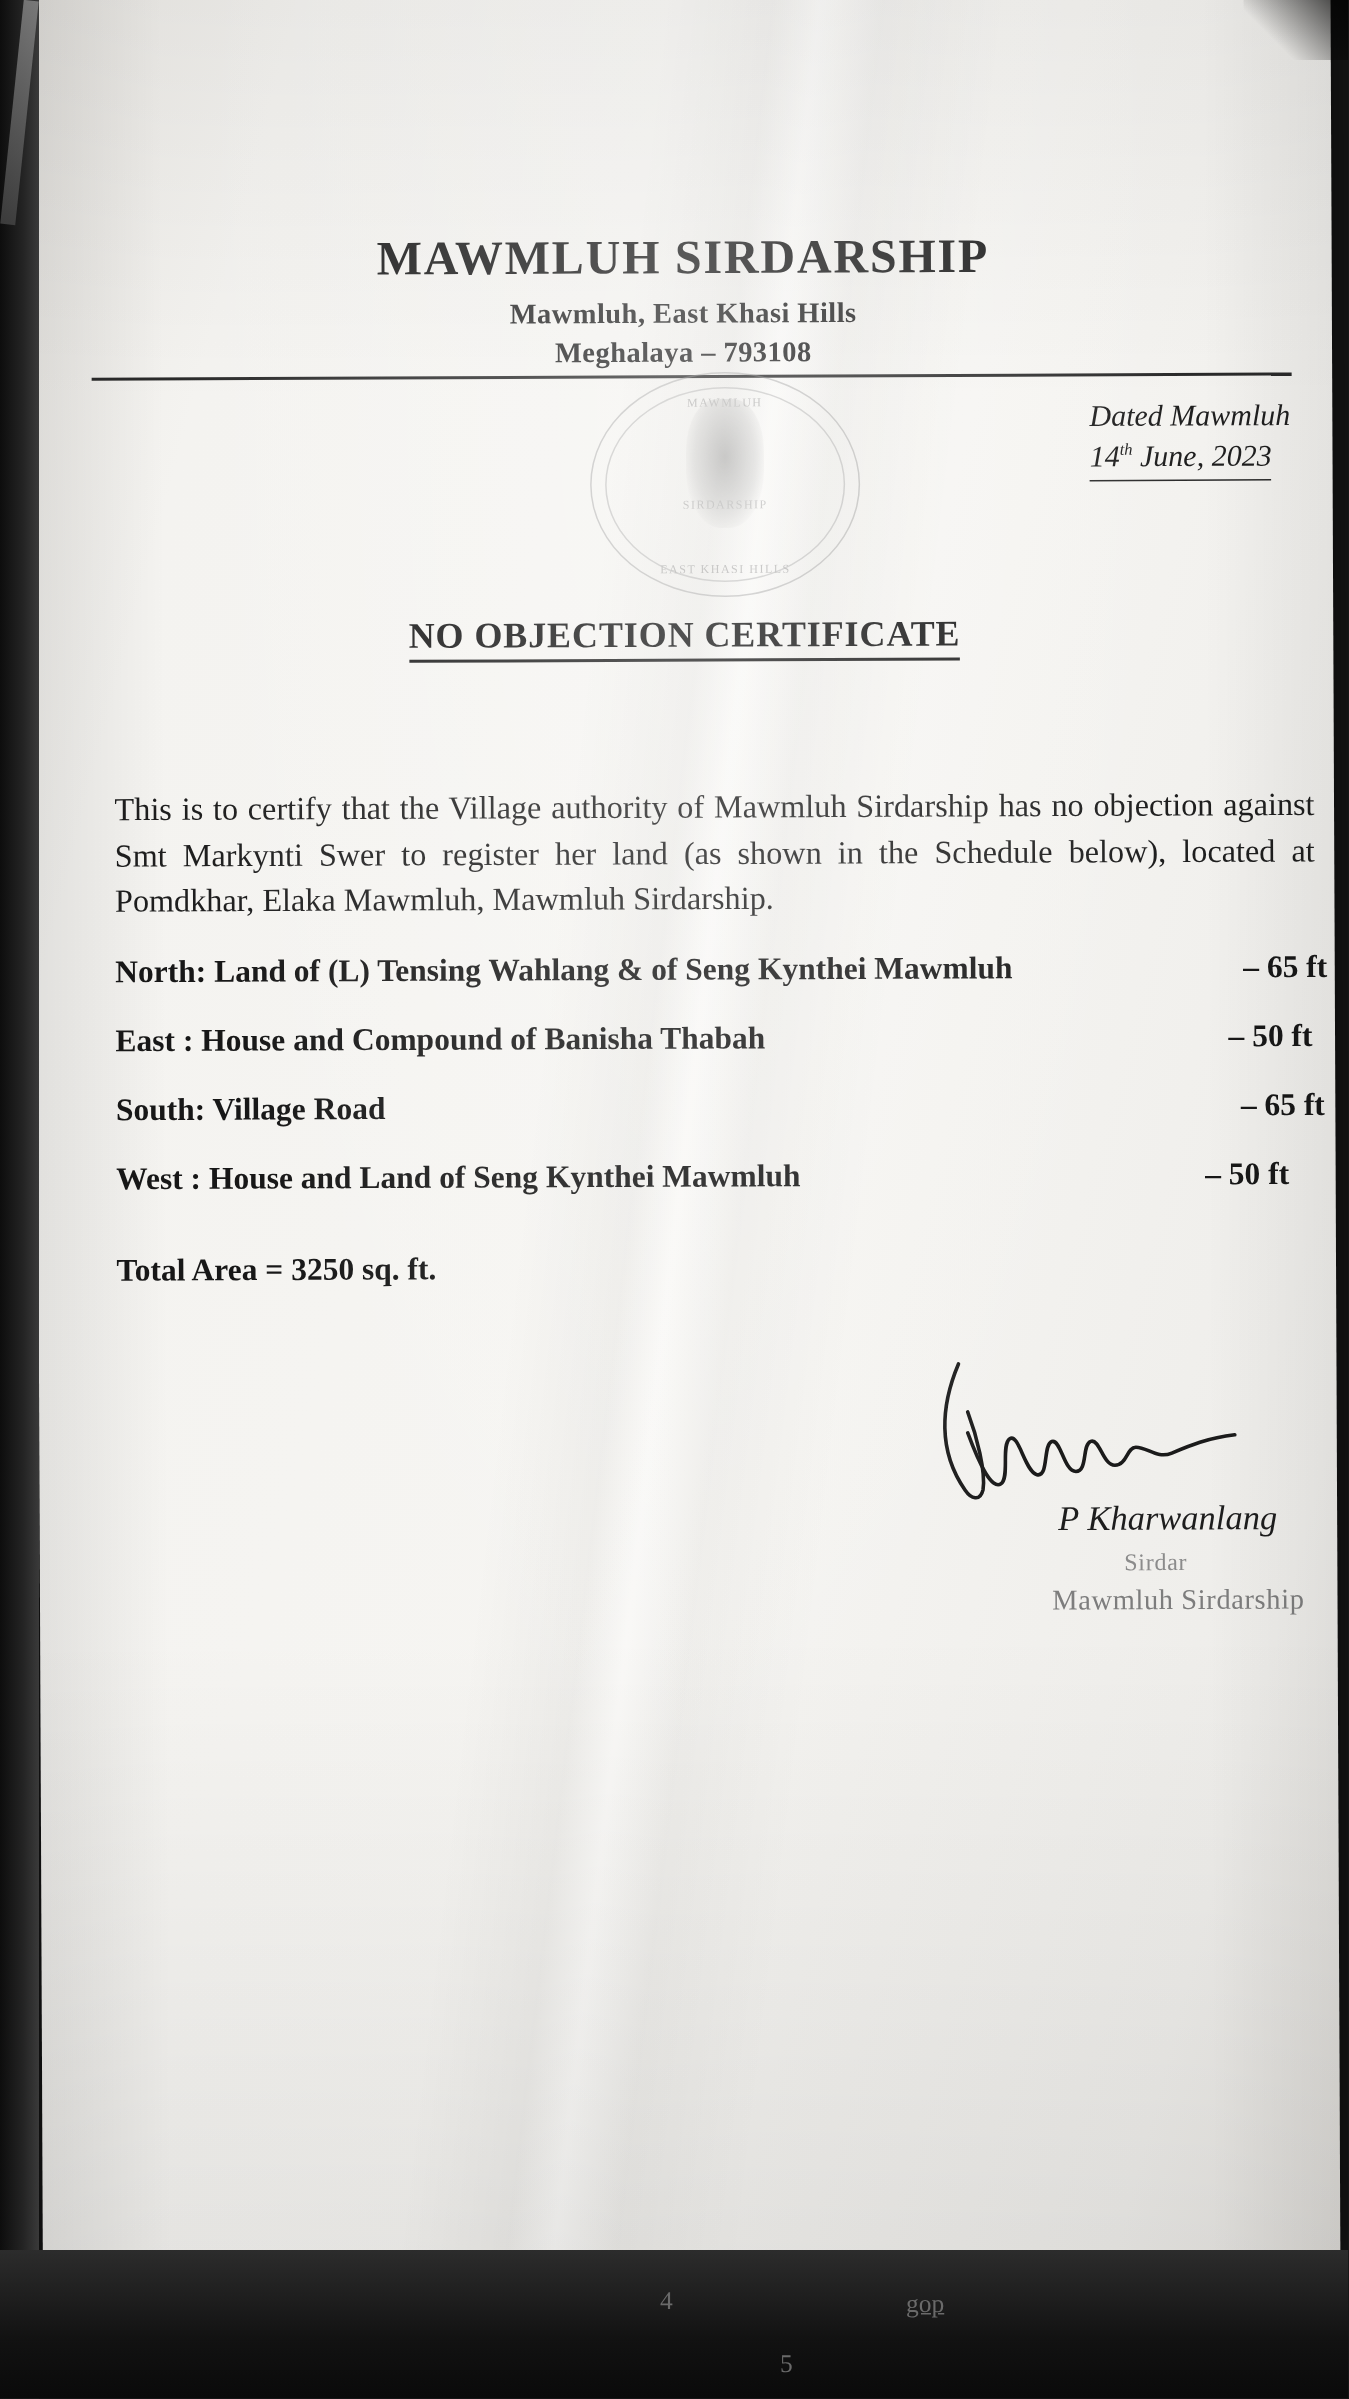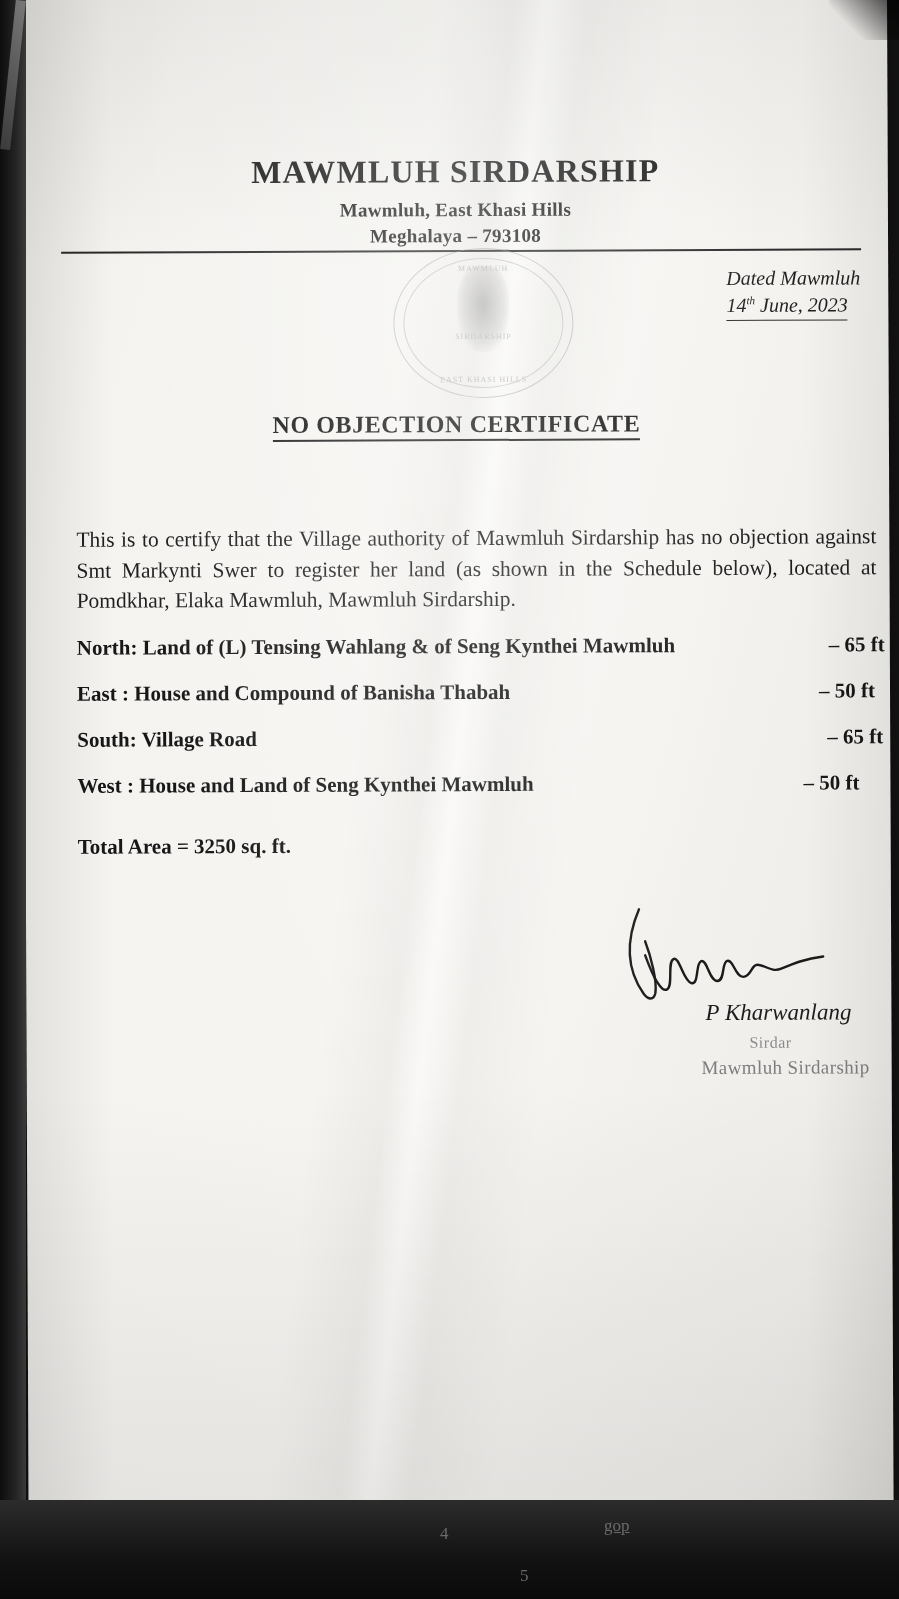--- a/index.html
+++ b/index.html
@@ -388,16 +388,16 @@
   </div>
 
   <div class="left-edge">
     <div class="left-edge-stripe"></div>
   </div>
   <div class="tr-shadow"></div>
 
   <div class="desk">
     <div class="desk-marks" style="left:440px; top:24px;">4</div>
     <div class="desk-marks" style="left:520px; top:66px;">5</div>
-    <div class="desk-marks" style="left:604px; top:16px;text-decoration:underline;">gop</div>
+    <div class="desk-marks" style="left:604px; top:26px;text-decoration:underline;">gop</div>
   </div>
 
 </div>
 
 </body></html>

